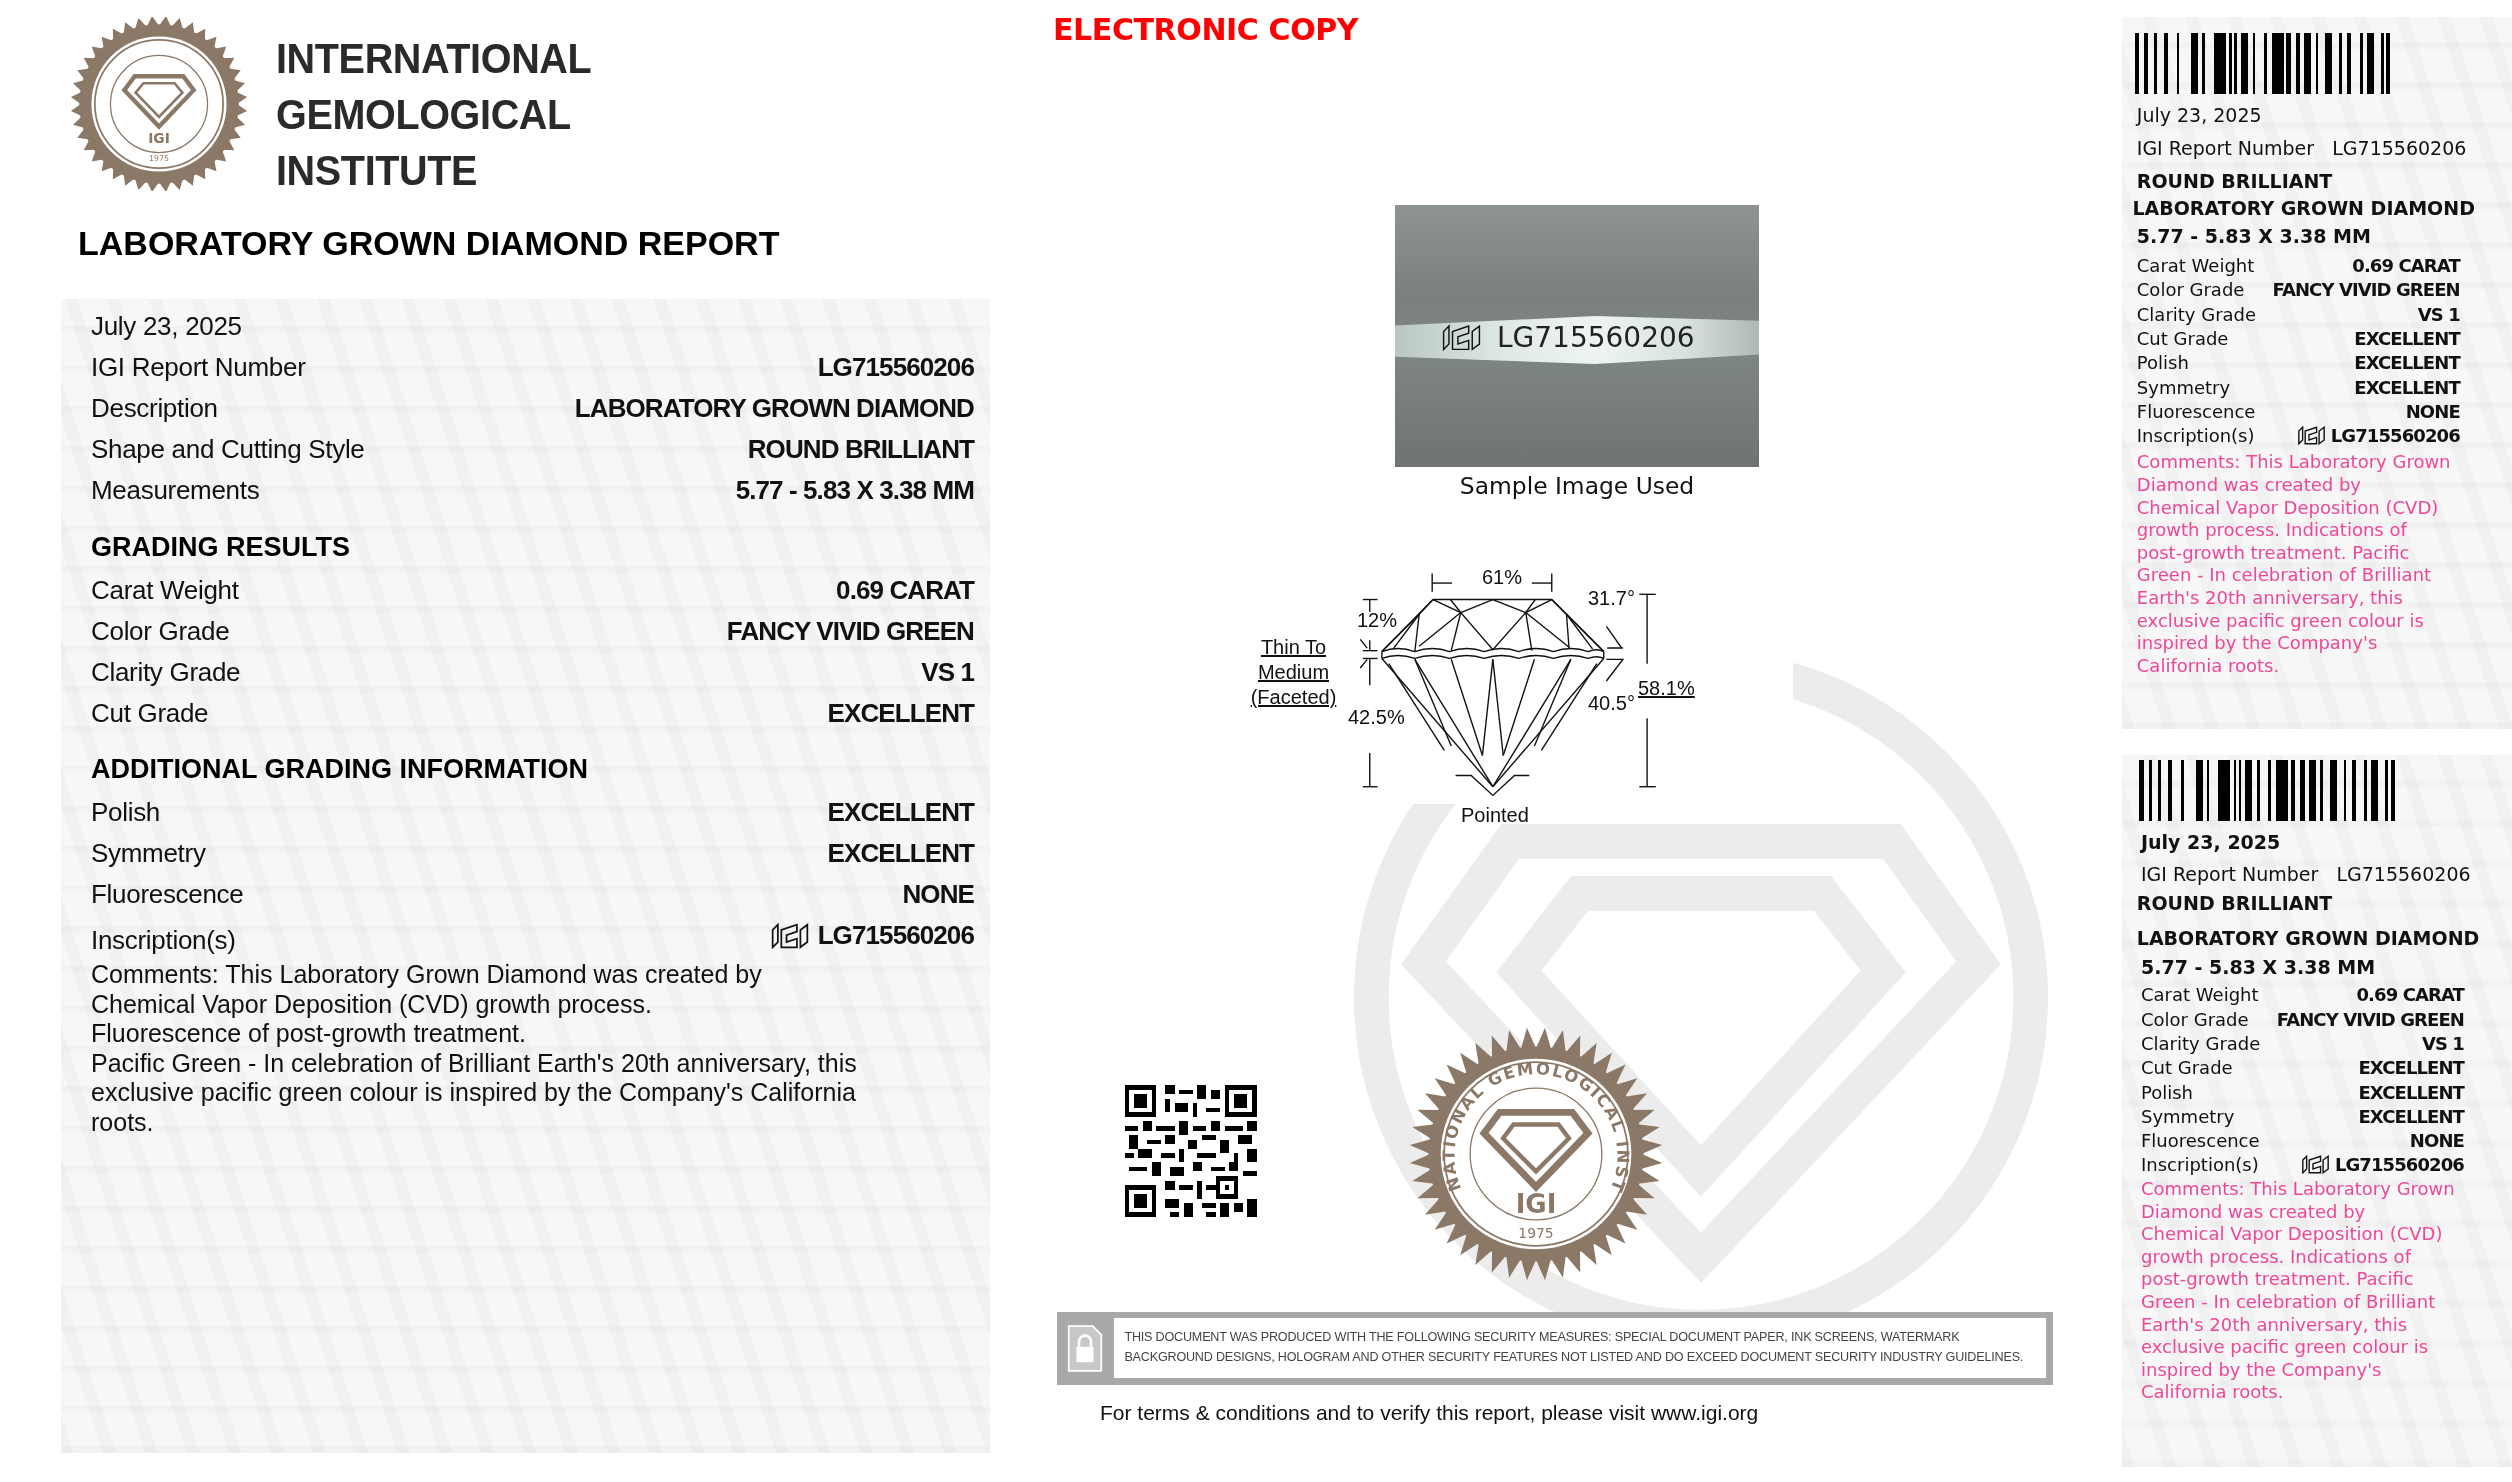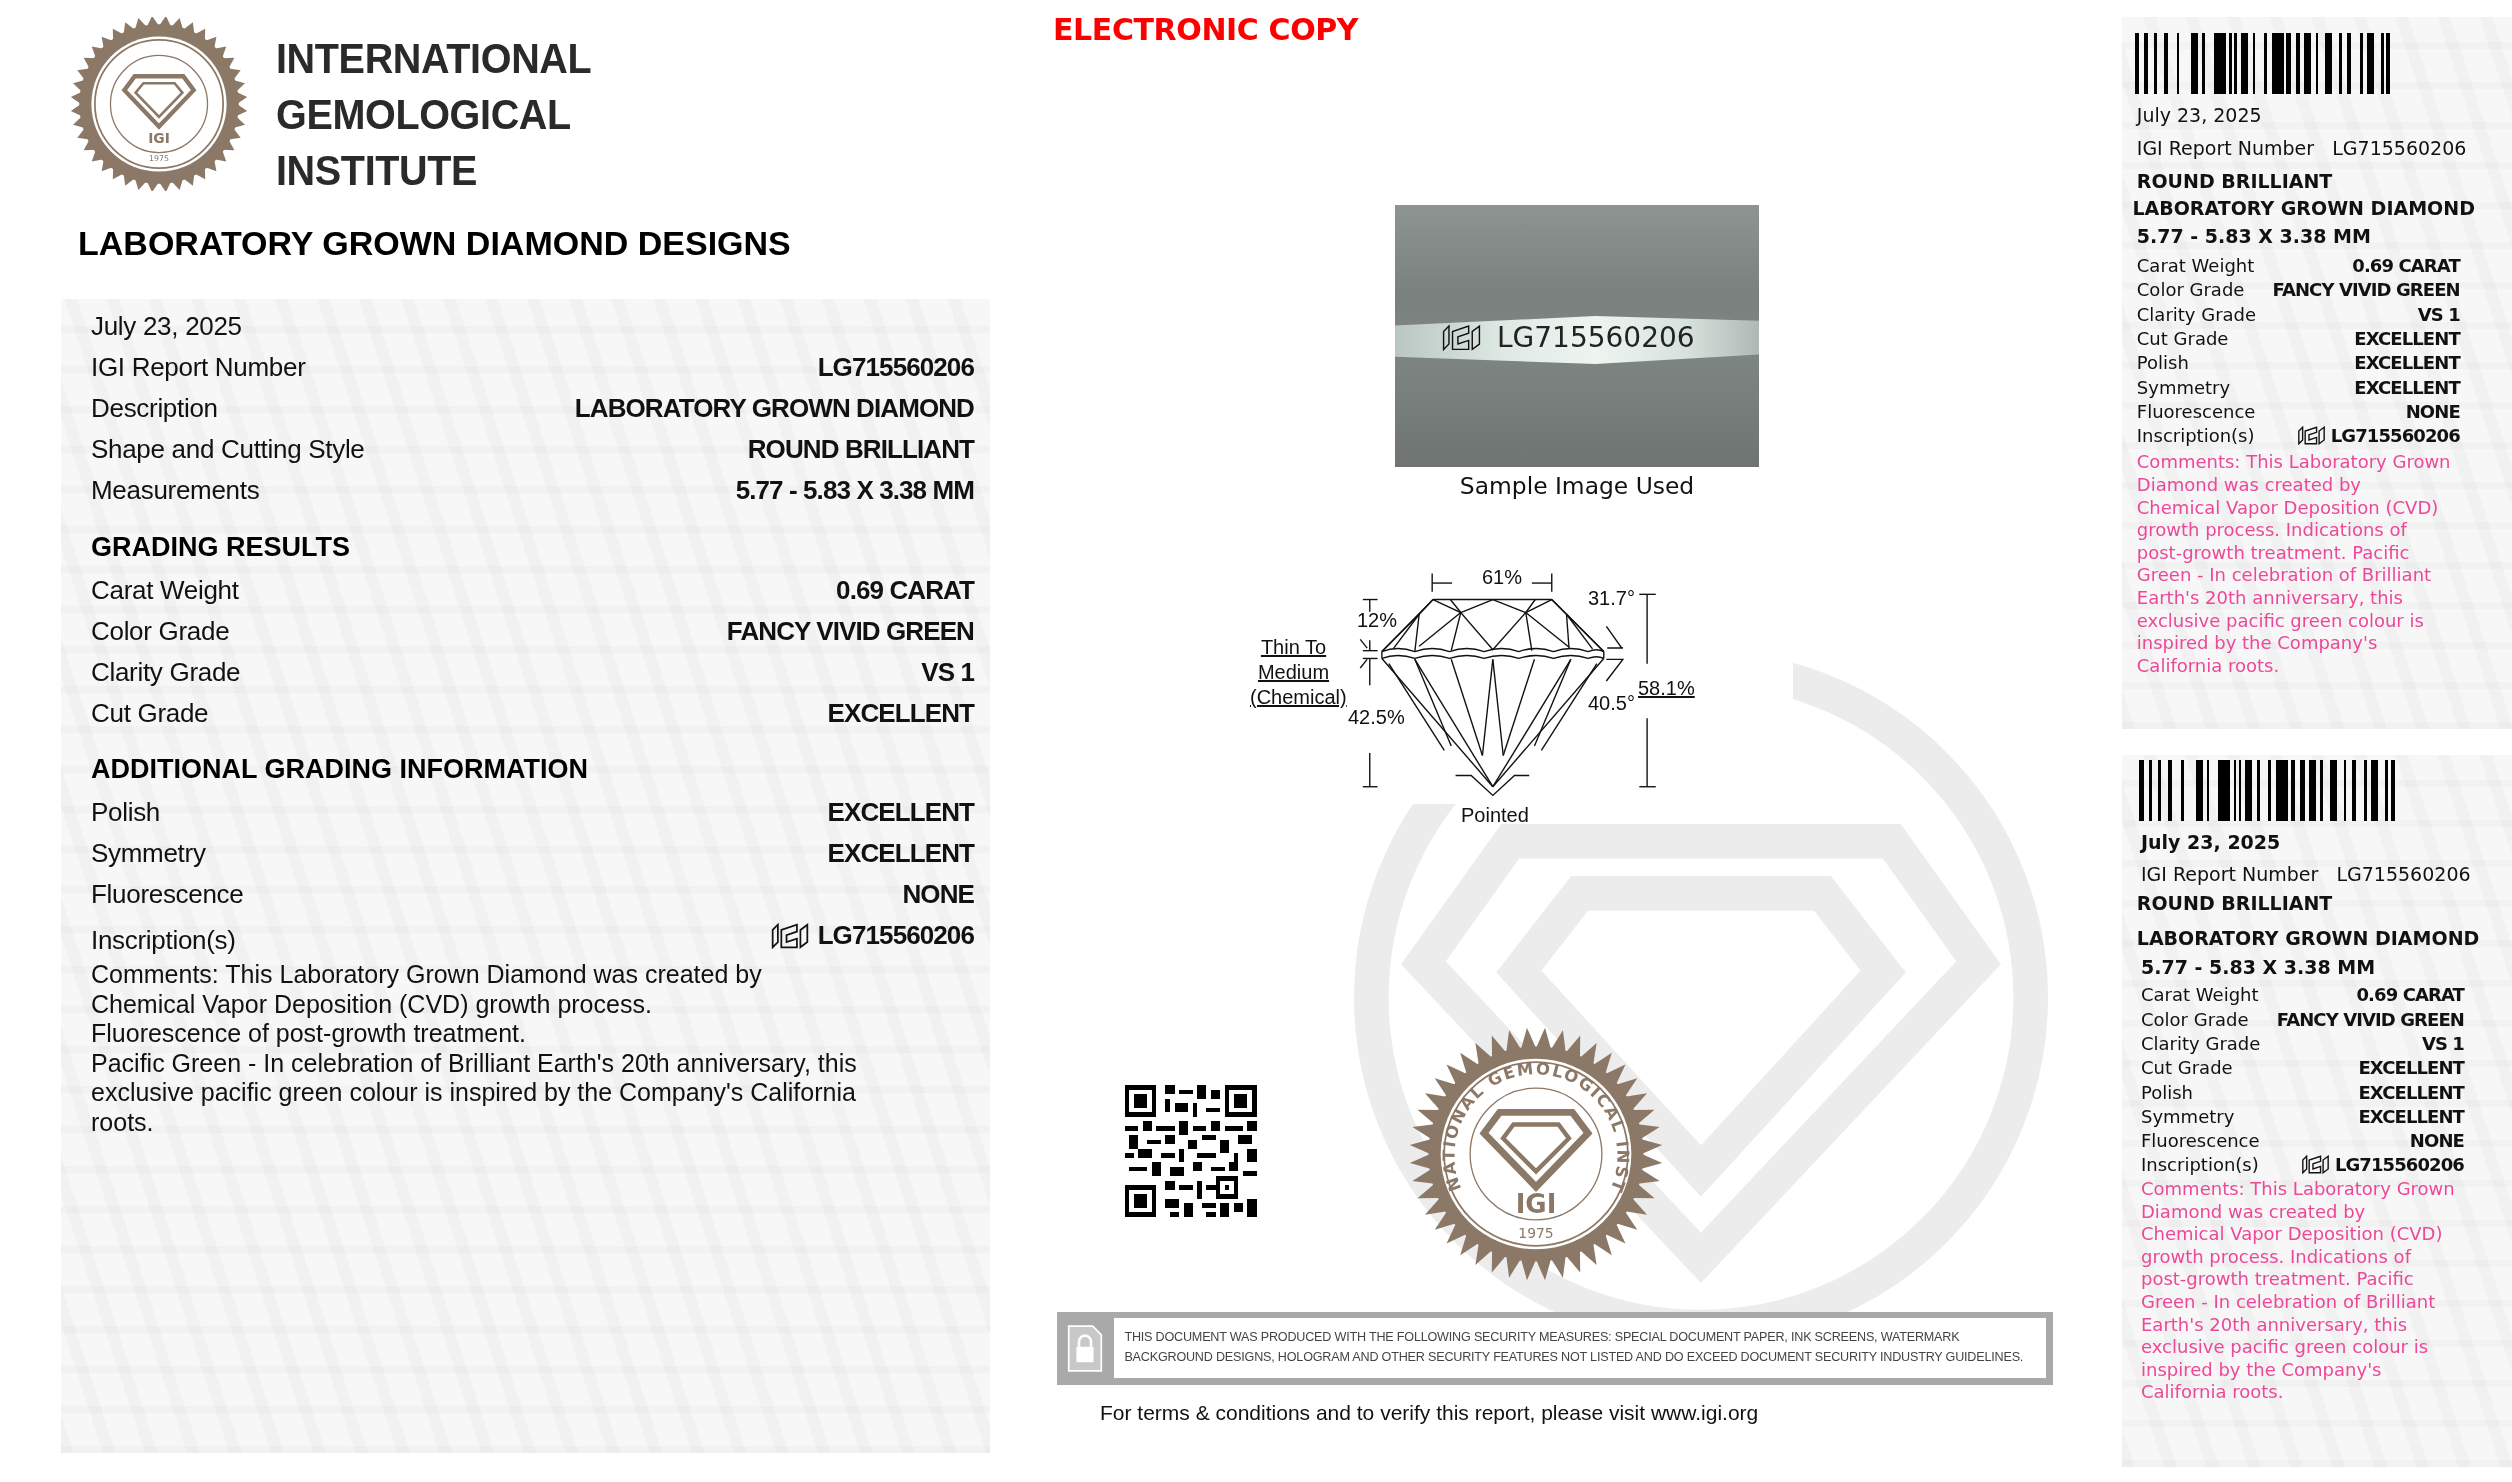--- a/index.html
+++ b/index.html
@@ -142,21 +142,21 @@
     <text x="0" y="66" text-anchor="middle" font-family="DejaVu Sans, sans-serif" font-size="9" fill="#8b7866">1975</text>
   </g>
 </svg>
 
 <div class="abs org-name">
   <div>INTERNATIONAL</div>
   <div>GEMOLOGICAL</div>
   <div>INSTITUTE</div>
 </div>
 
-<div class="abs report-title">LABORATORY GROWN DIAMOND DESIGNS</div>
+<div class="abs report-title">LABORATORY GROWN DIAMOND REPORT</div>
 <div class="abs e-copy">ELECTRONIC COPY</div>
 
 <div class="abs left-panel wm-panel">
   <div class="rows" style="top:12px;">
     <div class="row">
       <span class="lbl">July 23, 2025</span>
     </div>
     <div class="row">
       <span class="lbl">IGI Report Number</span>
       <span class="val">LG715560206</span>
@@ -322,21 +322,21 @@
       <line x1="458" y1="208" x2="458" y2="287"></line>
         <line x1="449" y1="287" x2="468" y2="287"></line>
     </g>
   </svg>
   <div class="diag-lbl" style="left:232px;top:28px;">61%</div>
   <div class="diag-lbl" style="left:107px;top:71px;">12%</div>
   <div class="diag-lbl" style="left:338px;top:49px;">31.7°</div>
   <div class="diag-lbl" style="left:0;top:97px;width:87px;text-align:center;line-height:25px;text-decoration:underline;">
     <div>Thin To</div>
     <div>Medium</div>
-    <div>(Chemical)</div>
+    <div>(Faceted)</div>
   </div>
   <div class="diag-lbl" style="left:98px;top:168px;">42.5%</div>
   <div class="diag-lbl" style="left:338px;top:154px;">40.5°</div>
   <div class="diag-lbl" style="left:388px;top:139px;text-decoration:underline;">58.1%</div>
   <div class="diag-lbl" style="left:211px;top:266px;">Pointed</div>
 </div>
 
 <svg class="abs qr" viewBox="0 0 29 29" shape-rendering="crispEdges">
   <rect width="29" height="29" fill="#fff"></rect>
   <g fill="#000">

